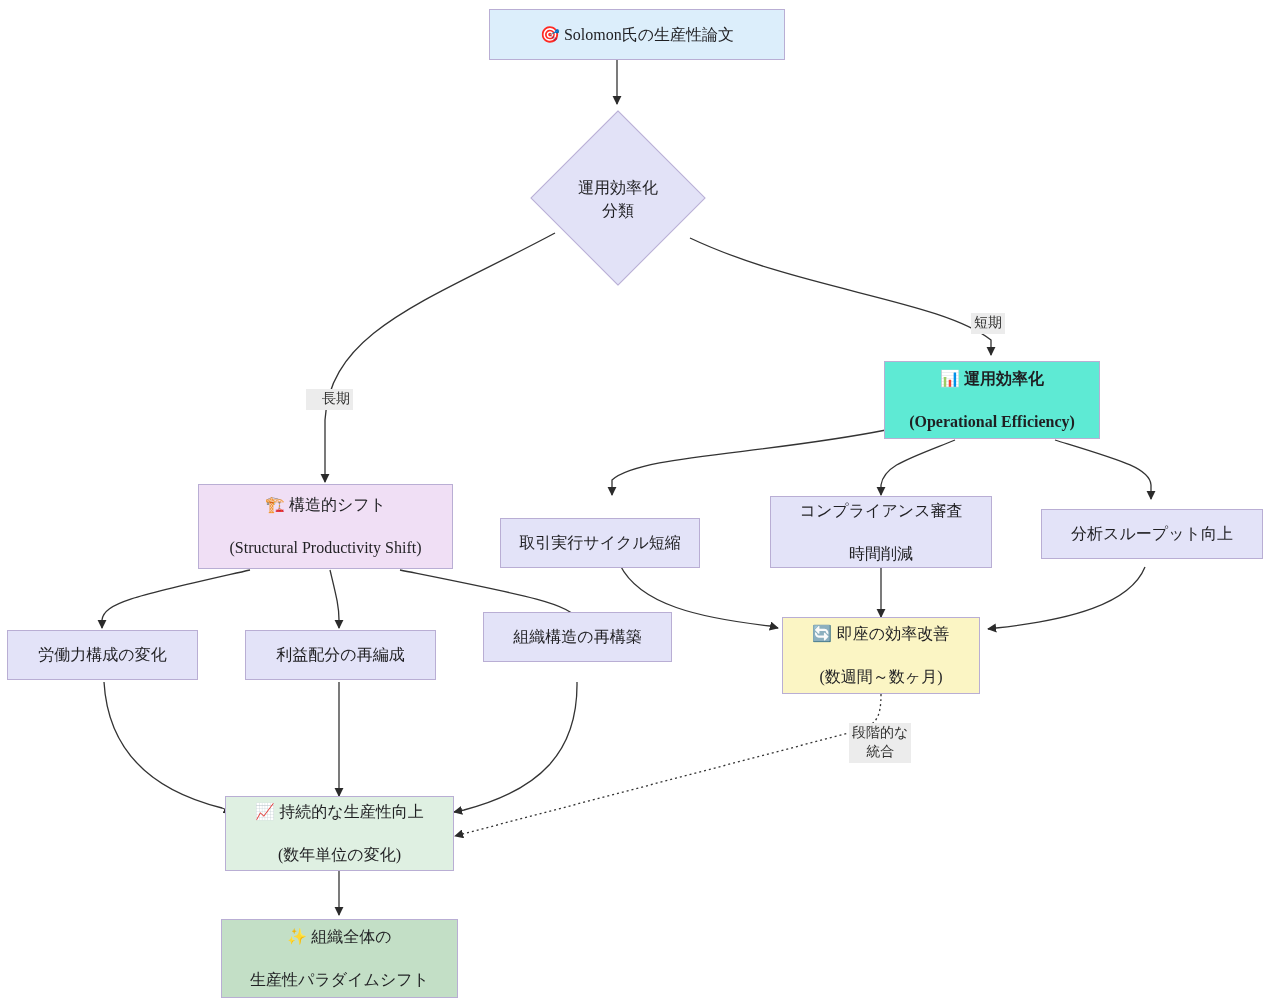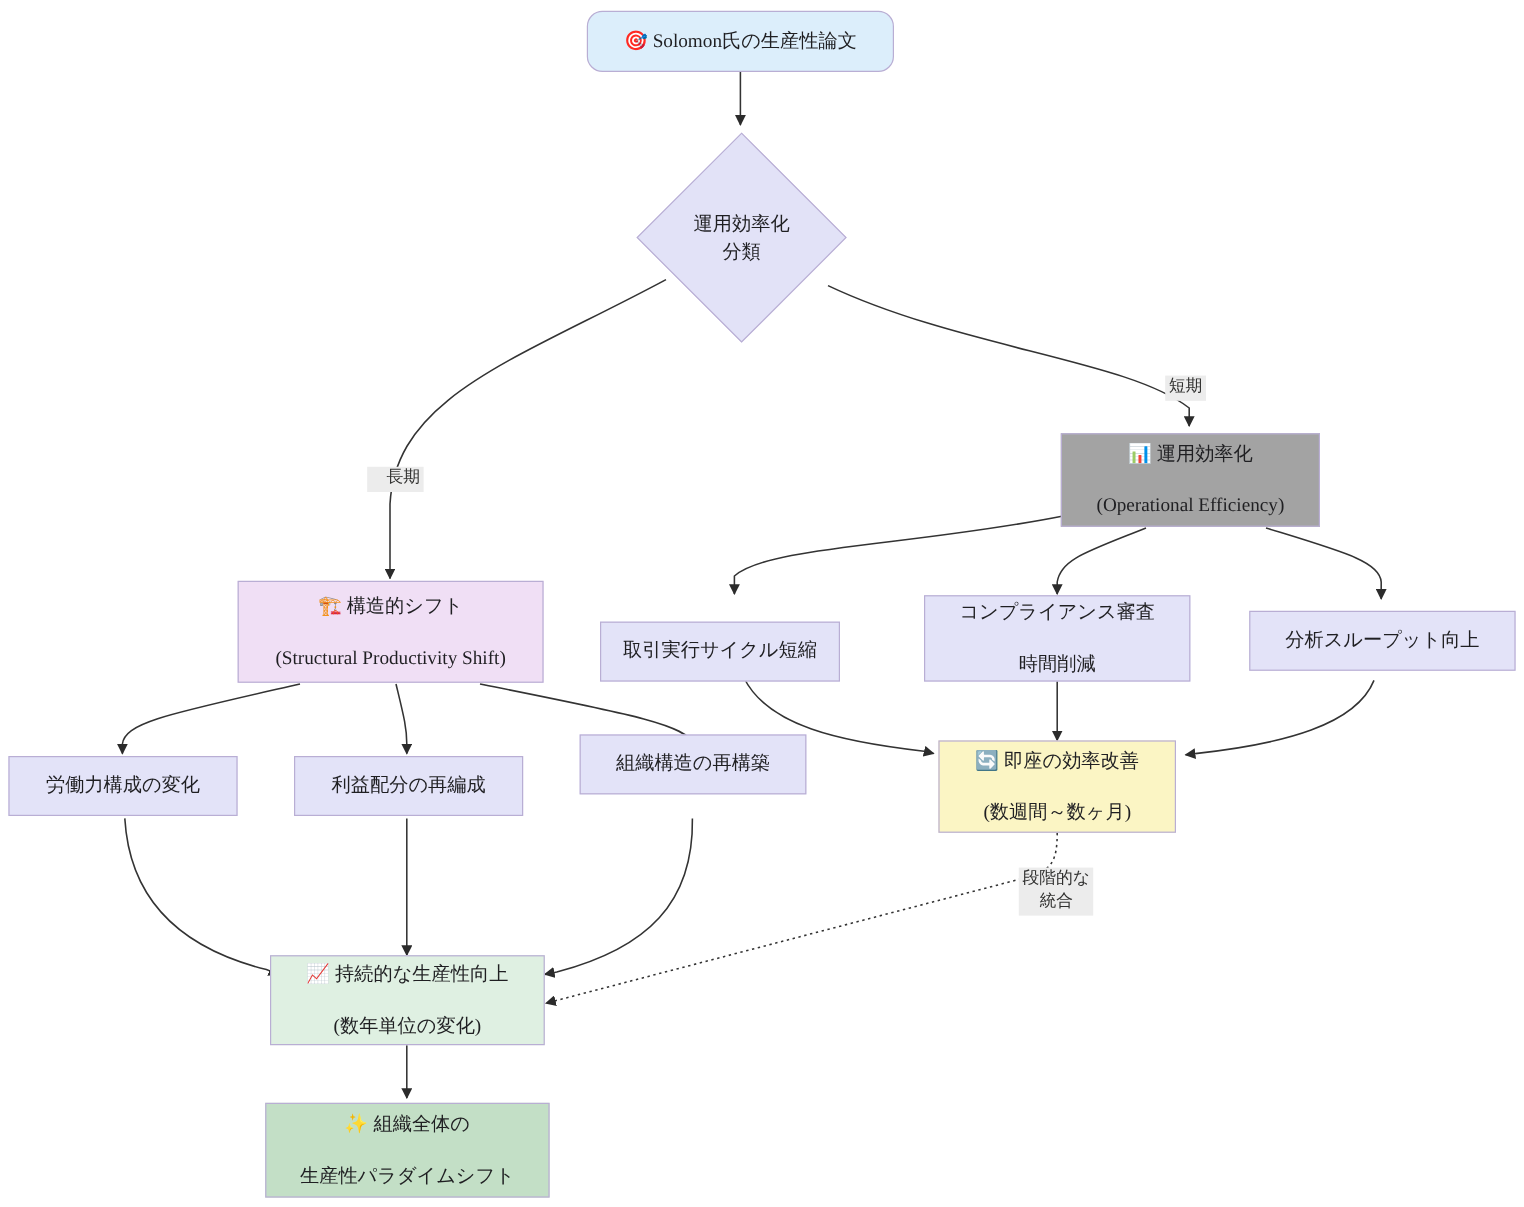--- a/index.html
+++ b/index.html
@@ -43,21 +43,21 @@
   .node .line1 { white-space: nowrap; }
   .node .line2 { white-space: nowrap; margin-top: 21px; }
   .node .emoji {
     font-family: "DejaVu Sans", sans-serif;
     margin-right: 4px;
   }
 
   
   .fill-blue    { background: #dceefb; }
   .fill-lav2    { background: #e3e3f8; }
-  .fill-peach   { background: #a3a3a3; }
+  .fill-peach   { background: #5eead4; font-weight: bold; }
   .fill-violet  { background: #f0dff5; }
   .fill-yellow  { background: #fbf5c4; }
   .fill-mint    { background: #dff0e2; }
   .fill-green   { background: #c3dfc6; }
 
   
   .diamond {
     position: absolute;
     width: 124px;
     height: 124px;
@@ -135,21 +135,21 @@
       <path d="M 577,682 C 578,752 540,790 464,810 L 454,812"></path>
 
       <path d="M 339,871 L 339,915"></path>
     </g>
 
     <g fill="none" stroke="#333333" stroke-width="1.3" stroke-dasharray="2,3" marker-end="url(#arrowdot)">
       <path d="M 881,694 C 881,718 876,724 860,730 L 455,836"></path>
     </g>
   </svg>
 
-  <div class="node fill-blue" style="left:489px; top:9px; width:256px; height:51px;border-radius:13px;">
+  <div class="node fill-blue" style="left:489px; top:9px; width:296px; height:51px;">
     <div class="line1">
       <span class="emoji">🎯</span><span>Solomon氏の生産性論文</span>
     </div>
   </div>
 
   <div class="diamond" style="left:556px; top:136px;"></div>
   <div class="diamond-label" style="left:538px; top:176px; width:160px;">
     <div>運用効率化</div>
     <div>分類</div>
   </div>

